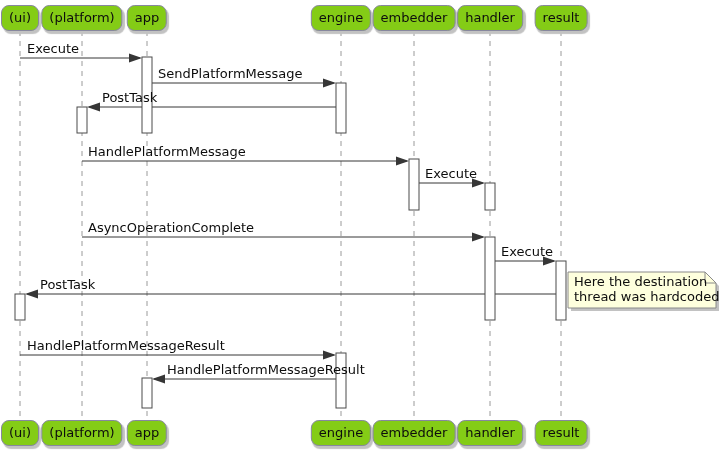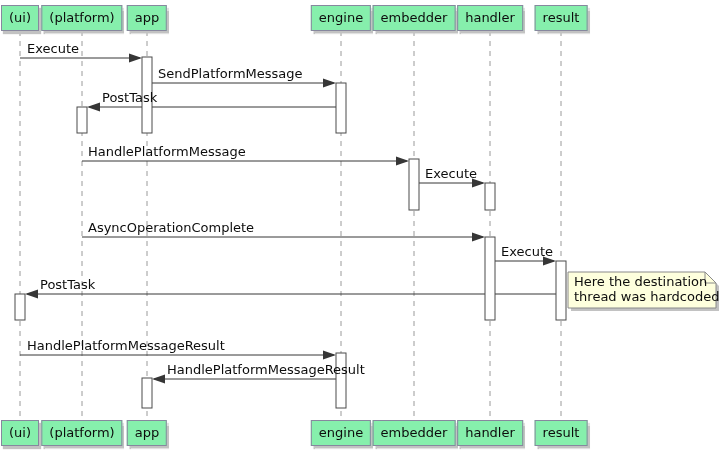--- a/index.html
+++ b/index.html
@@ -2,21 +2,21 @@
 <html><head>
 <meta charset="utf-8">
 <style>
   html,body { margin:0; padding:0; background:#ffffff; }
   .stage {
     position:relative; width:720px; height:452px; background:#ffffff;
     font-family:"DejaVu Sans", sans-serif; overflow:hidden;
   }
   .pbox {
     position:absolute; transform:translateX(-50%);
-    background:#86efac; border:1px solid #87879e; border-radius:0;
+    background:#84cc16; border:1px solid #87879e; border-radius:8px;
     padding:4px 7px; font-size:13px; line-height:16px; color:#0d0d0d;
     white-space:nowrap; box-shadow:2px 3px 1px #c2c2c2;
   }
   .lay { position:absolute; left:0; top:0; }
   .msg-text  { font-family:"DejaVu Sans", sans-serif; font-size:13px; fill:#0d0d0d; }
   .note-text { font-family:"DejaVu Sans", sans-serif; font-size:13px; fill:#0d0d0d; }
   .mline { stroke:#363636; stroke-width:1; }
   .ahead { fill:#363636; stroke:none; }
   .lifeline { stroke:#9a9a9a; stroke-width:1; stroke-dasharray:5,5; }
   .act { fill:#ffffff; stroke:#4a4a4a; stroke-width:1; }

